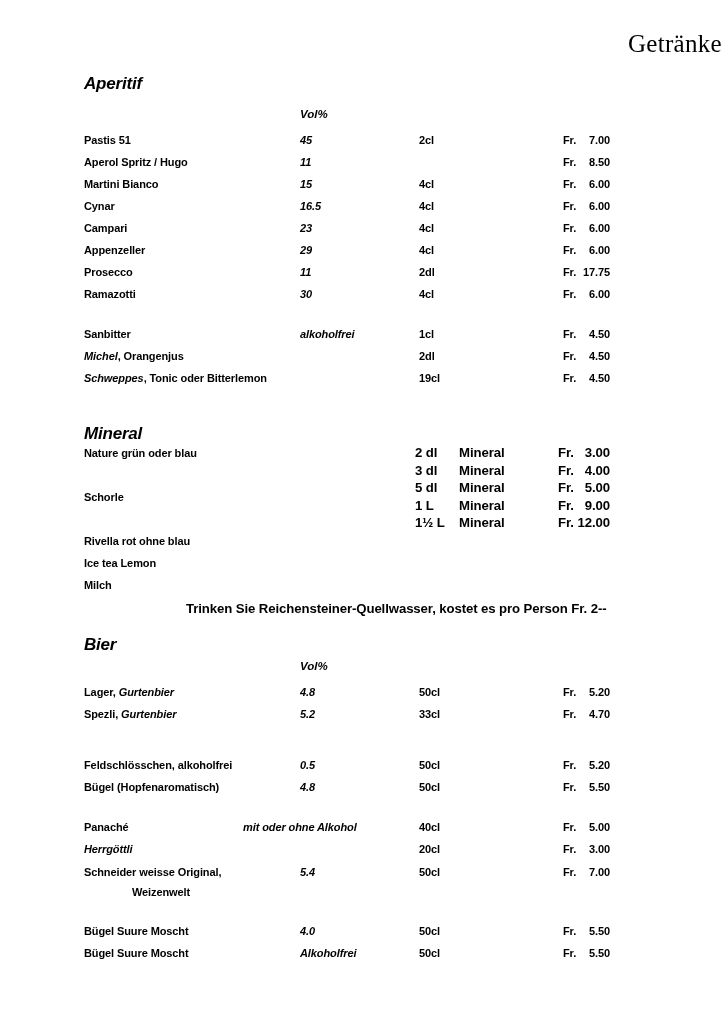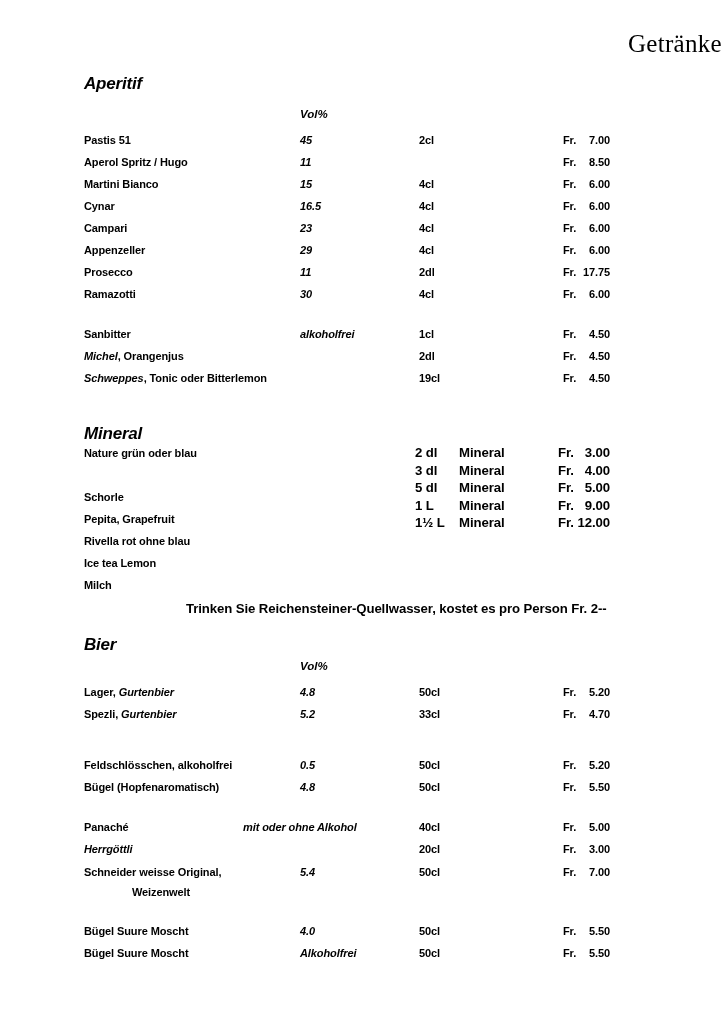--- a/index.html
+++ b/index.html
@@ -229,23 +229,20 @@
   </div>
 
   <div class="section-heading" style="top:424px;">Mineral</div>
 
   <div class="row" style="top:447px;">
     <span class="c-name">Nature grün oder blau</span>
   </div>
   <div class="row" style="top:491px;">
     <span class="c-name">Schorle</span>
   </div>
-  <div class="row" style="top:513px;">
-    <span class="c-name">Pepita, Grapefruit</span>
-  </div>
   <div class="row" style="top:535px;">
     <span class="c-name">Rivella rot ohne blau</span>
   </div>
   <div class="row" style="top:557px;">
     <span class="c-name">Ice tea Lemon</span>
   </div>
   <div class="row" style="top:579px;">
     <span class="c-name">Milch</span>
   </div>
 

